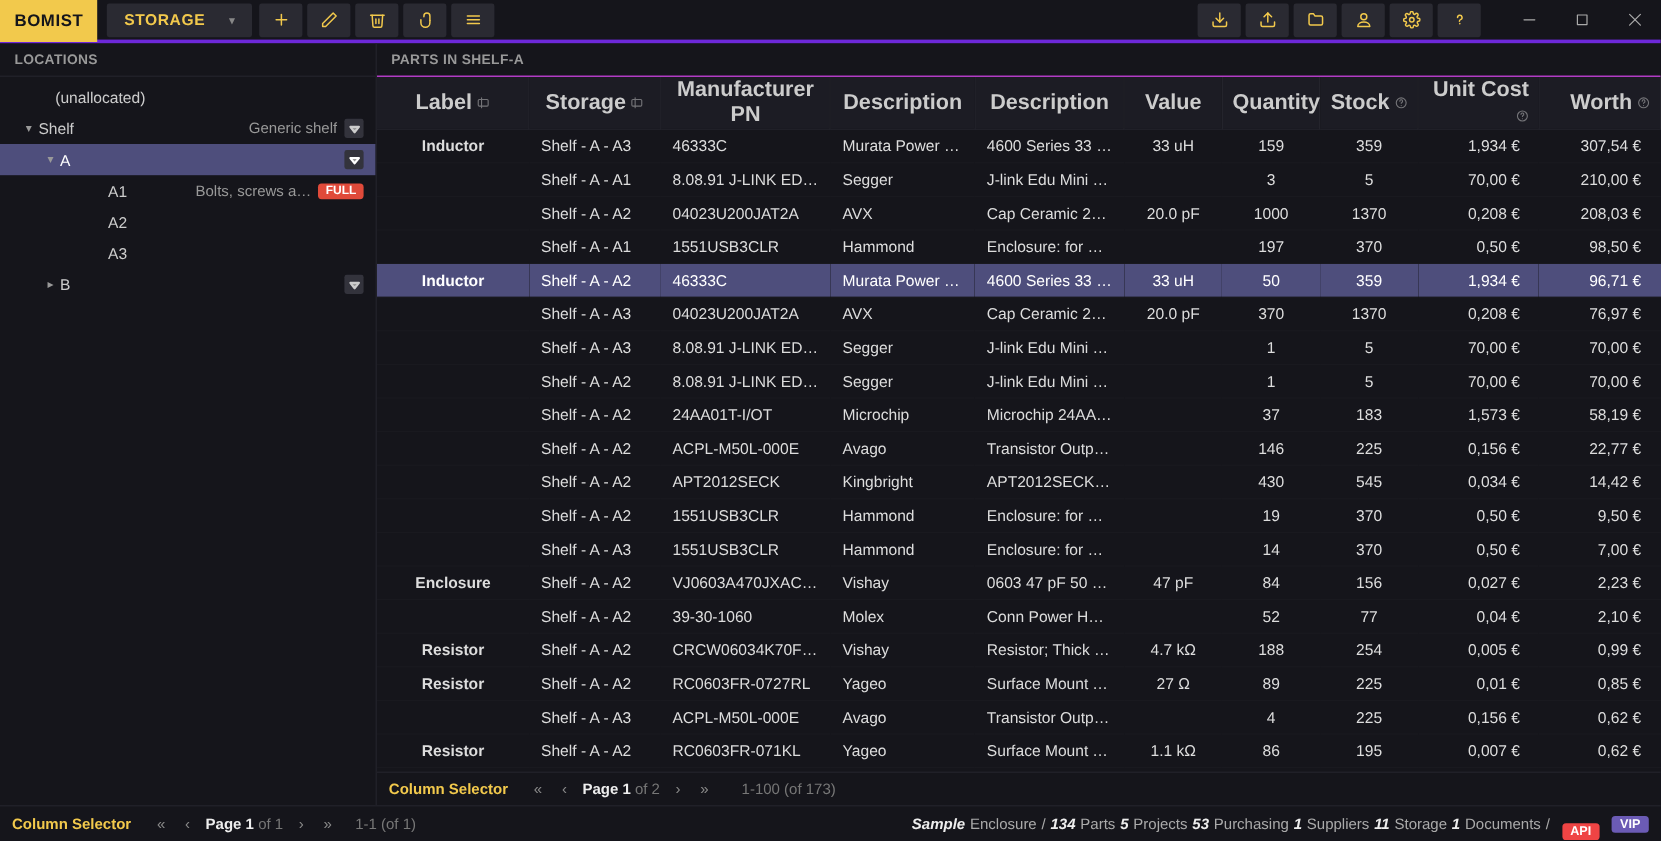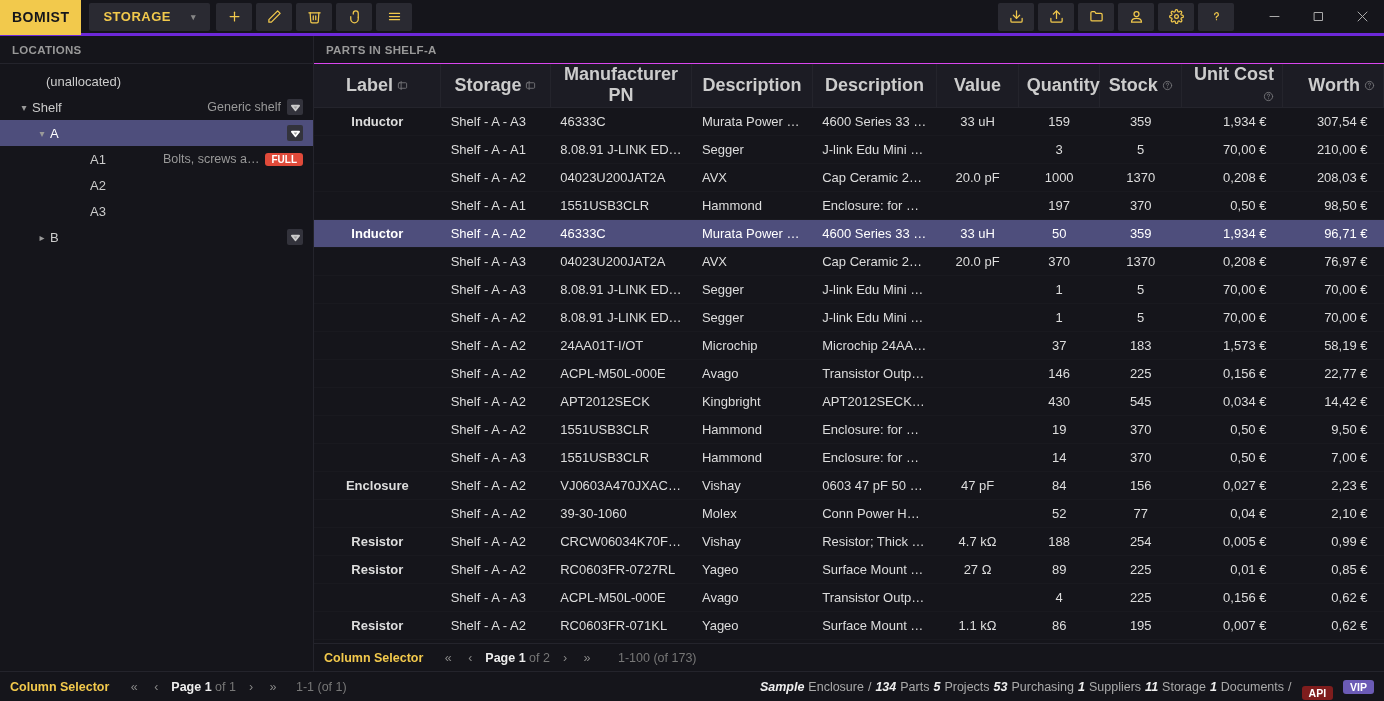--- a/index.html
+++ b/index.html
@@ -66,21 +66,21 @@
 
 .statusbar { height: 30px; border-top: 1px solid #24242c; display: flex; align-items: center; padding: 0 10px; font-size: 12.5px; }
 .statusbar .colsel { color: #f2c94c; font-weight: 600; margin-right: 14px; cursor: pointer; }
 .statusbar .nav { color: #888; width: 22px; text-align: center; cursor: pointer; }
 .statusbar .page { color: #eee; margin: 0 4px; }
 .statusbar .dim { color: #777; }
 .statusbar .range { color: #777; margin-left: 12px; }
 .statusbar .status { margin-left: auto; color: #aaa; display: flex; align-items: center; gap: 4px; }
 .statusbar .status .num { color: #eee; font-weight: 600; font-style: italic; }
 .statusbar .pill { padding: 1px 7px; border-radius: 3px; font-size: 10.5px; font-weight: 700; margin-left: 6px; }
-.pill-api { background: #7f1d1d; color: #fff; margin-top: 13px; }
+.pill-api { background: #ef4444; color: #fff; margin-top: 13px; }
 .pill-vip { background: #6b5bb5; color: #fff; }
 
 svg { stroke: currentColor; fill: none; stroke-width: 2; stroke-linecap: round; stroke-linejoin: round; }
 </style>
 </head>
 <body>
 
 <div class="titlebar">
   <div class="logo">BOMIST</div>
   <div class="context-btn">

